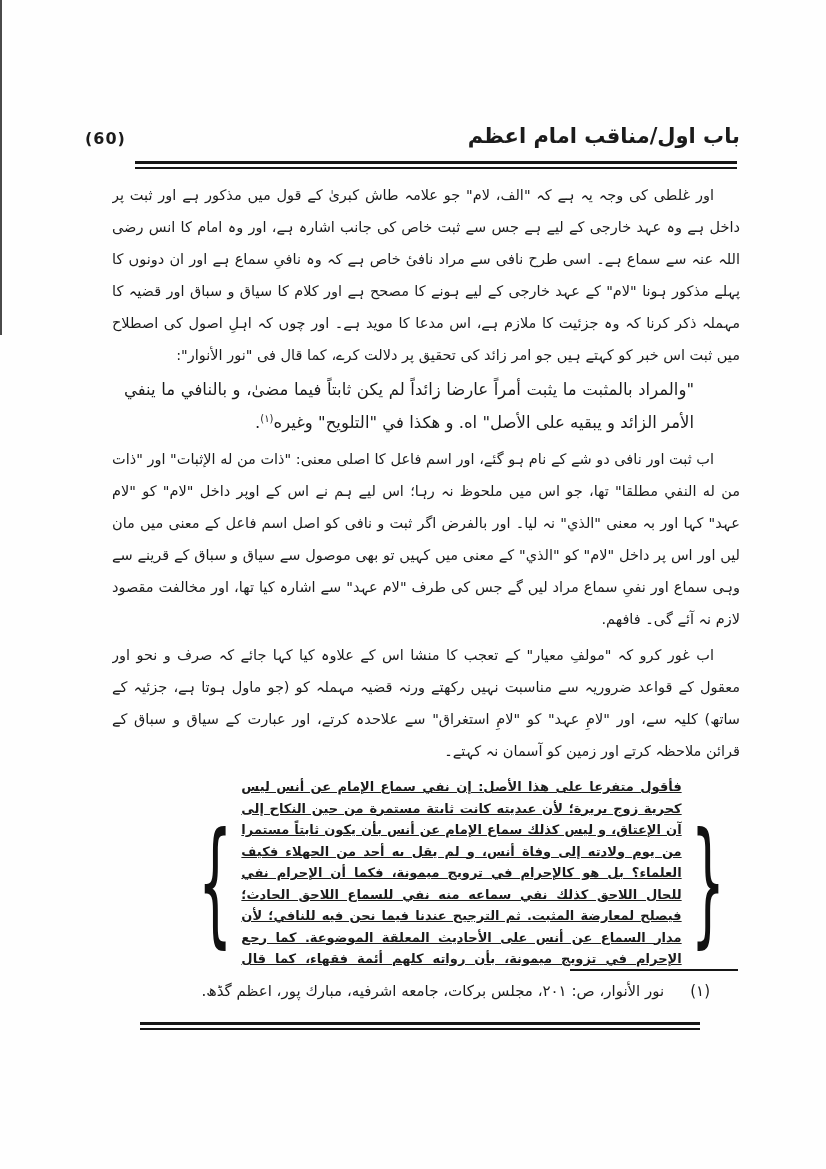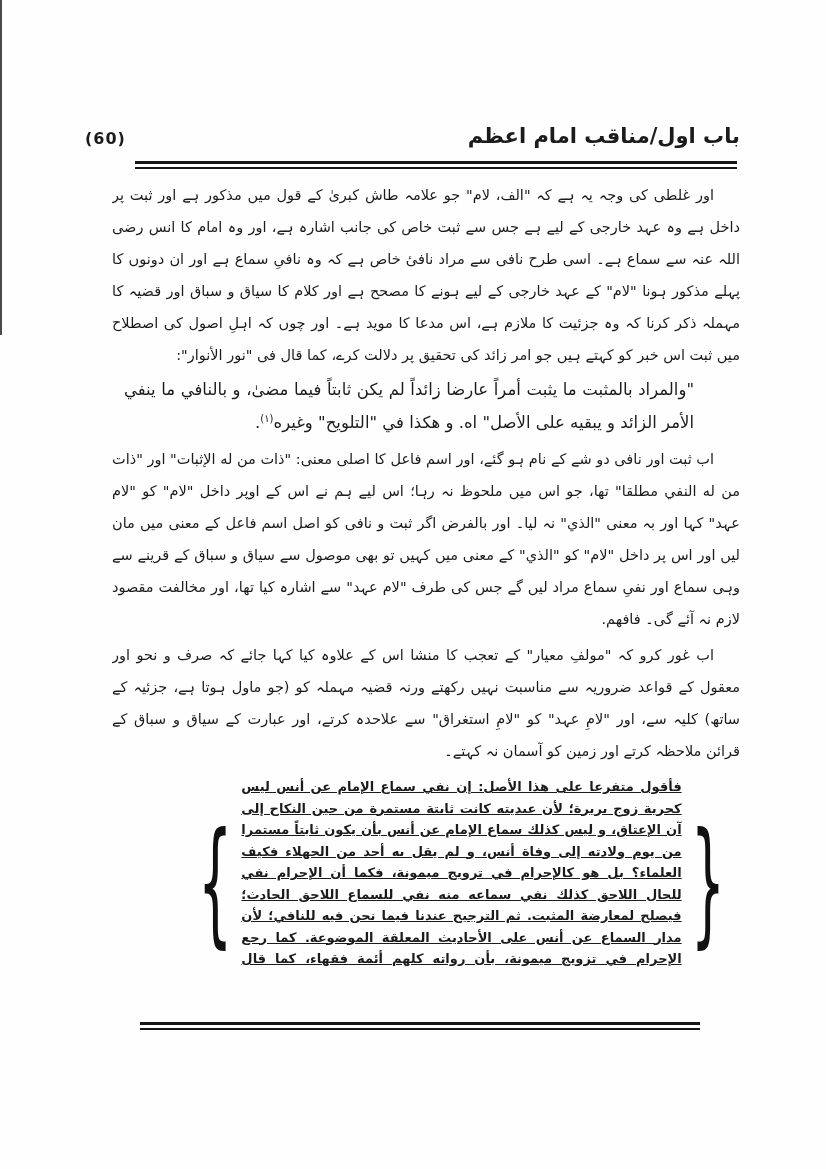--- a/index.html
+++ b/index.html
@@ -105,16 +105,22 @@
       <span class="brace">{</span>
       <div class="boxed-text-wrap">
         <p class="boxed-text">فأقول متفرعا على هذا الأصل: إن نفي سماع الإمام عن أنس ليس كحرية زوج بريرة؛ لأن عبديته كانت ثابتة مستمرة من حين النكاح إلى آن الإعتاق، و ليس كذلك سماع الإمام عن أنس بأن يكون ثابتاً مستمرا من يوم ولادته إلى وفاة أنس، و لم يقل به أحد من الجهلاء فكيف العلماء؟ بل هو كالإحرام في ترويج ميمونة، فكما أن الإحرام نفي للحال اللاحق كذلك نفي سماعه منه نفي للسماع اللاحق الحادث؛ فيصلح لمعارضة المثبت. ثم الترجيح عندنا فيما نحن فيه للنافي؛ لأن مدار السماع عن أنس على الأحاديث المعلقة الموضوعة. كما رجع الإحرام في تزويج ميمونة، بأن رواته كلهم أئمة فقهاء، كما قال الطحاوي، كذا في المسلم، فافهم و تشكر.</p>
         <span class="attribution">(معیار الحق)</span>
       </div>
       <span class="brace">}</span>
     </div>
 
   </div>
 
+  <div class="footnote-area">
+    <div class="fn-rule"></div>
+    <div class="footnote">
+      <span class="fn-marker">(١)</span><span>نور الأنوار، ص: ٢٠١، مجلس بركات، جامعه اشرفيه، مبارك پور، اعظم گڈھ.</span>
+    </div>
+  </div>
 
   <div class="rule-bottom"></div>
 
 </div>
 
 </body></html>

